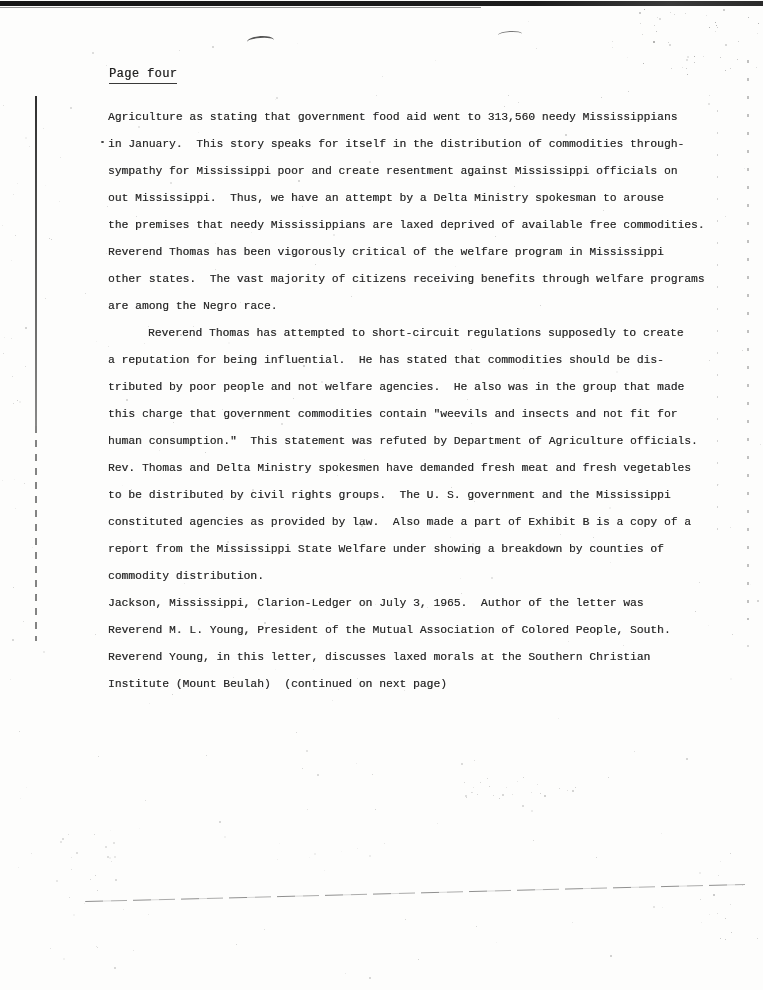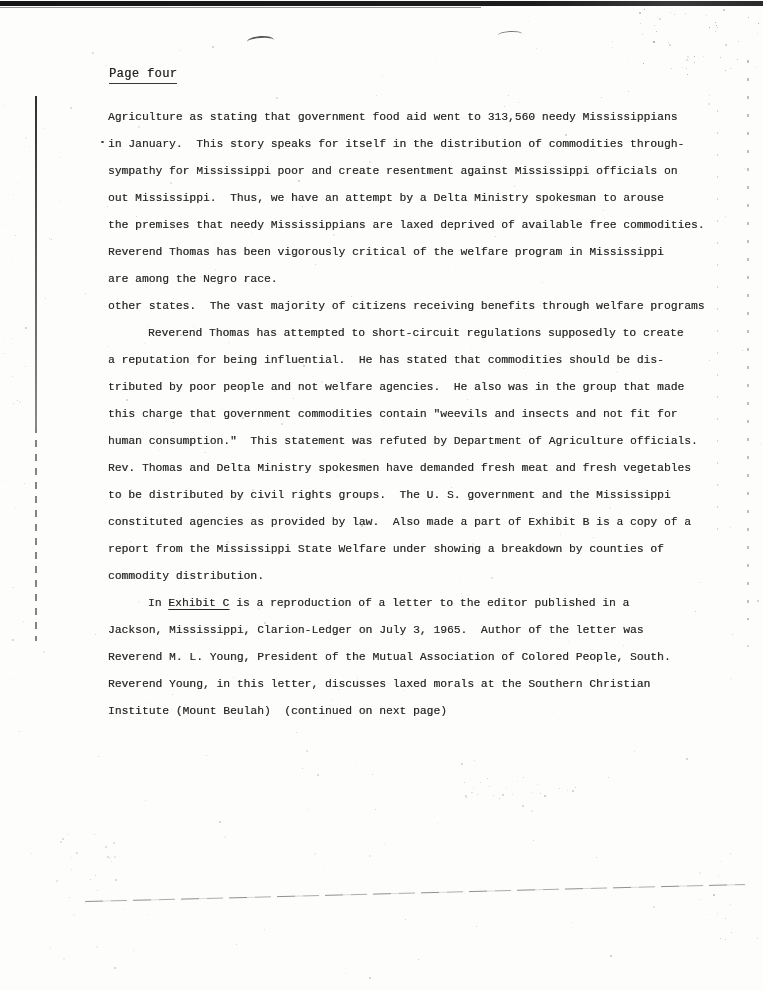--- a/index.html
+++ b/index.html
@@ -452,31 +452,30 @@
 
   <h1 class="heading">Page four</h1>
 
   <div class="body-text" id="doc-lines">
       <div class="tline"><span>Agriculture as stating that government food aid went to 313,560 needy Mississippians</span></div>
       <div class="tline"><span>in January.  This story speaks for itself in the distribution of commodities through-</span></div>
       <div class="tline"><span>sympathy for Mississippi poor and create resentment against Mississippi officials on</span></div>
       <div class="tline"><span>out Mississippi.  Thus, we have an attempt by a Delta Ministry spokesman to arouse</span></div>
       <div class="tline"><span>the premises that needy Mississippians are laxed deprived of available free commodities.</span></div>
       <div class="tline"><span>Reverend Thomas has been vigorously critical of the welfare program in Mississippi</span></div>
+      <div class="tline"><span>other states.  The vast majority of citizens receiving benefits through welfare programs</span></div>
       <div class="tline"><span>are among the Negro race.</span></div>
-      <div class="tline"><span>other states.  The vast majority of citizens receiving benefits through welfare programs</span></div>
       <div class="tline indent"><span>Reverend Thomas has attempted to short-circuit regulations supposedly to create</span></div>
       <div class="tline"><span>a reputation for being influential.  He has stated that commodities should be dis-</span></div>
       <div class="tline"><span>tributed by poor people and not welfare agencies.  He also was in the group that made</span></div>
       <div class="tline"><span>this charge that government commodities contain "weevils and insects and not fit for</span></div>
       <div class="tline"><span>human consumption."  This statement was refuted by Department of Agriculture officials.</span></div>
       <div class="tline"><span>Rev. Thomas and Delta Ministry spokesmen have demanded fresh meat and fresh vegetables</span></div>
       <div class="tline"><span>to be distributed by civil rights groups.  The U. S. government and the Mississippi</span></div>
       <div class="tline"><span>constituted agencies as provided by law.  Also made a part of Exhibit B is a copy of a</span></div>
       <div class="tline"><span>report from the Mississippi State Welfare under showing a breakdown by counties of</span></div>
       <div class="tline"><span>commodity distribution.</span></div>
-      <div class="tline indent"><span>In </span><span class="u">Exhibit C</span><span> is a reproduction of a letter to the editor published in a</span></div>
       <div class="tline"><span>Jackson, Mississippi, Clarion-Ledger on July 3, 1965.  Author of the letter was</span></div>
       <div class="tline"><span>Reverend M. L. Young, President of the Mutual Association of Colored People, South.</span></div>
       <div class="tline"><span>Reverend Young, in this letter, discusses laxed morals at the Southern Christian</span></div>
       <div class="tline"><span>Institute (Mount Beulah)  (continued on next page)</span></div>
     </div>
 </div>
 
 </body></html>

